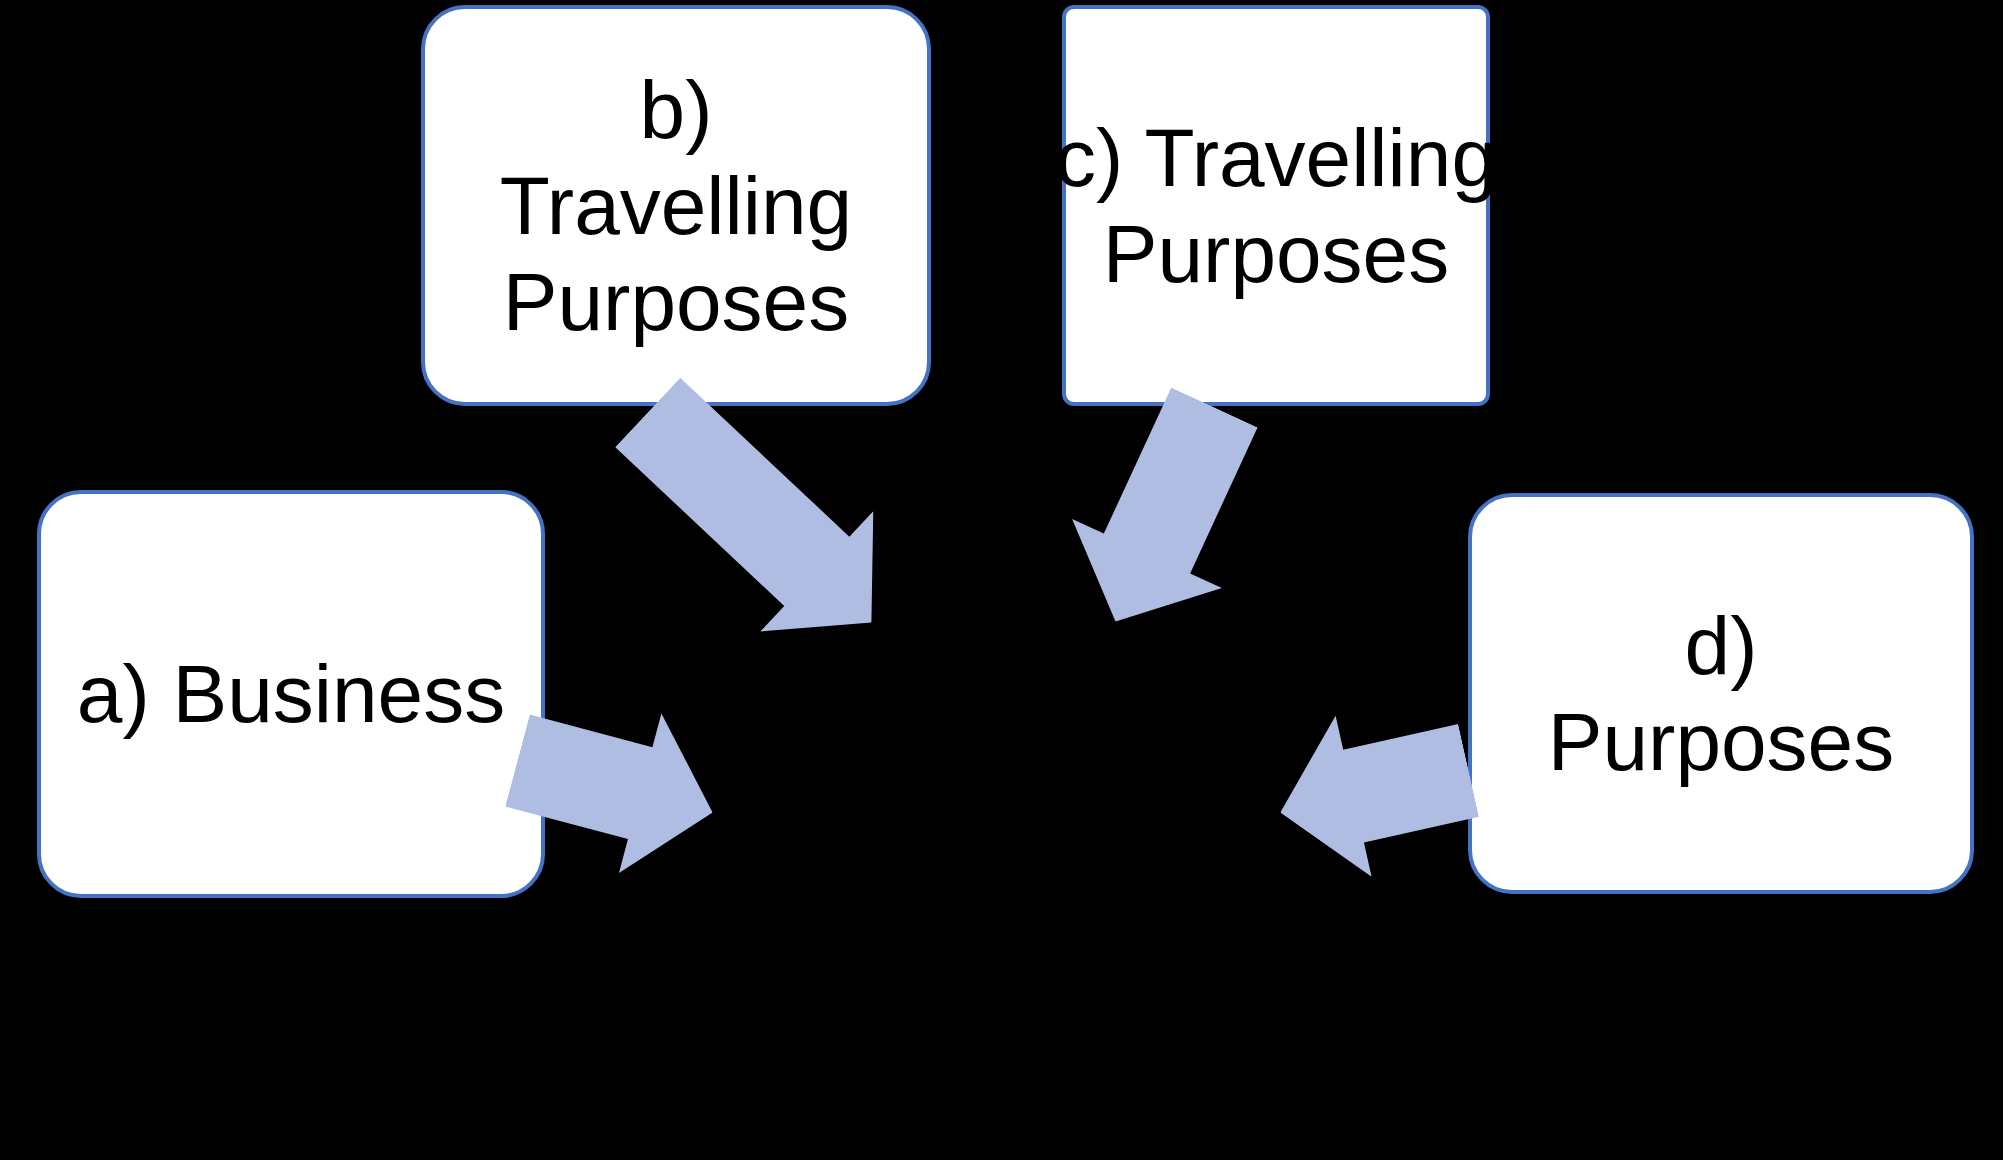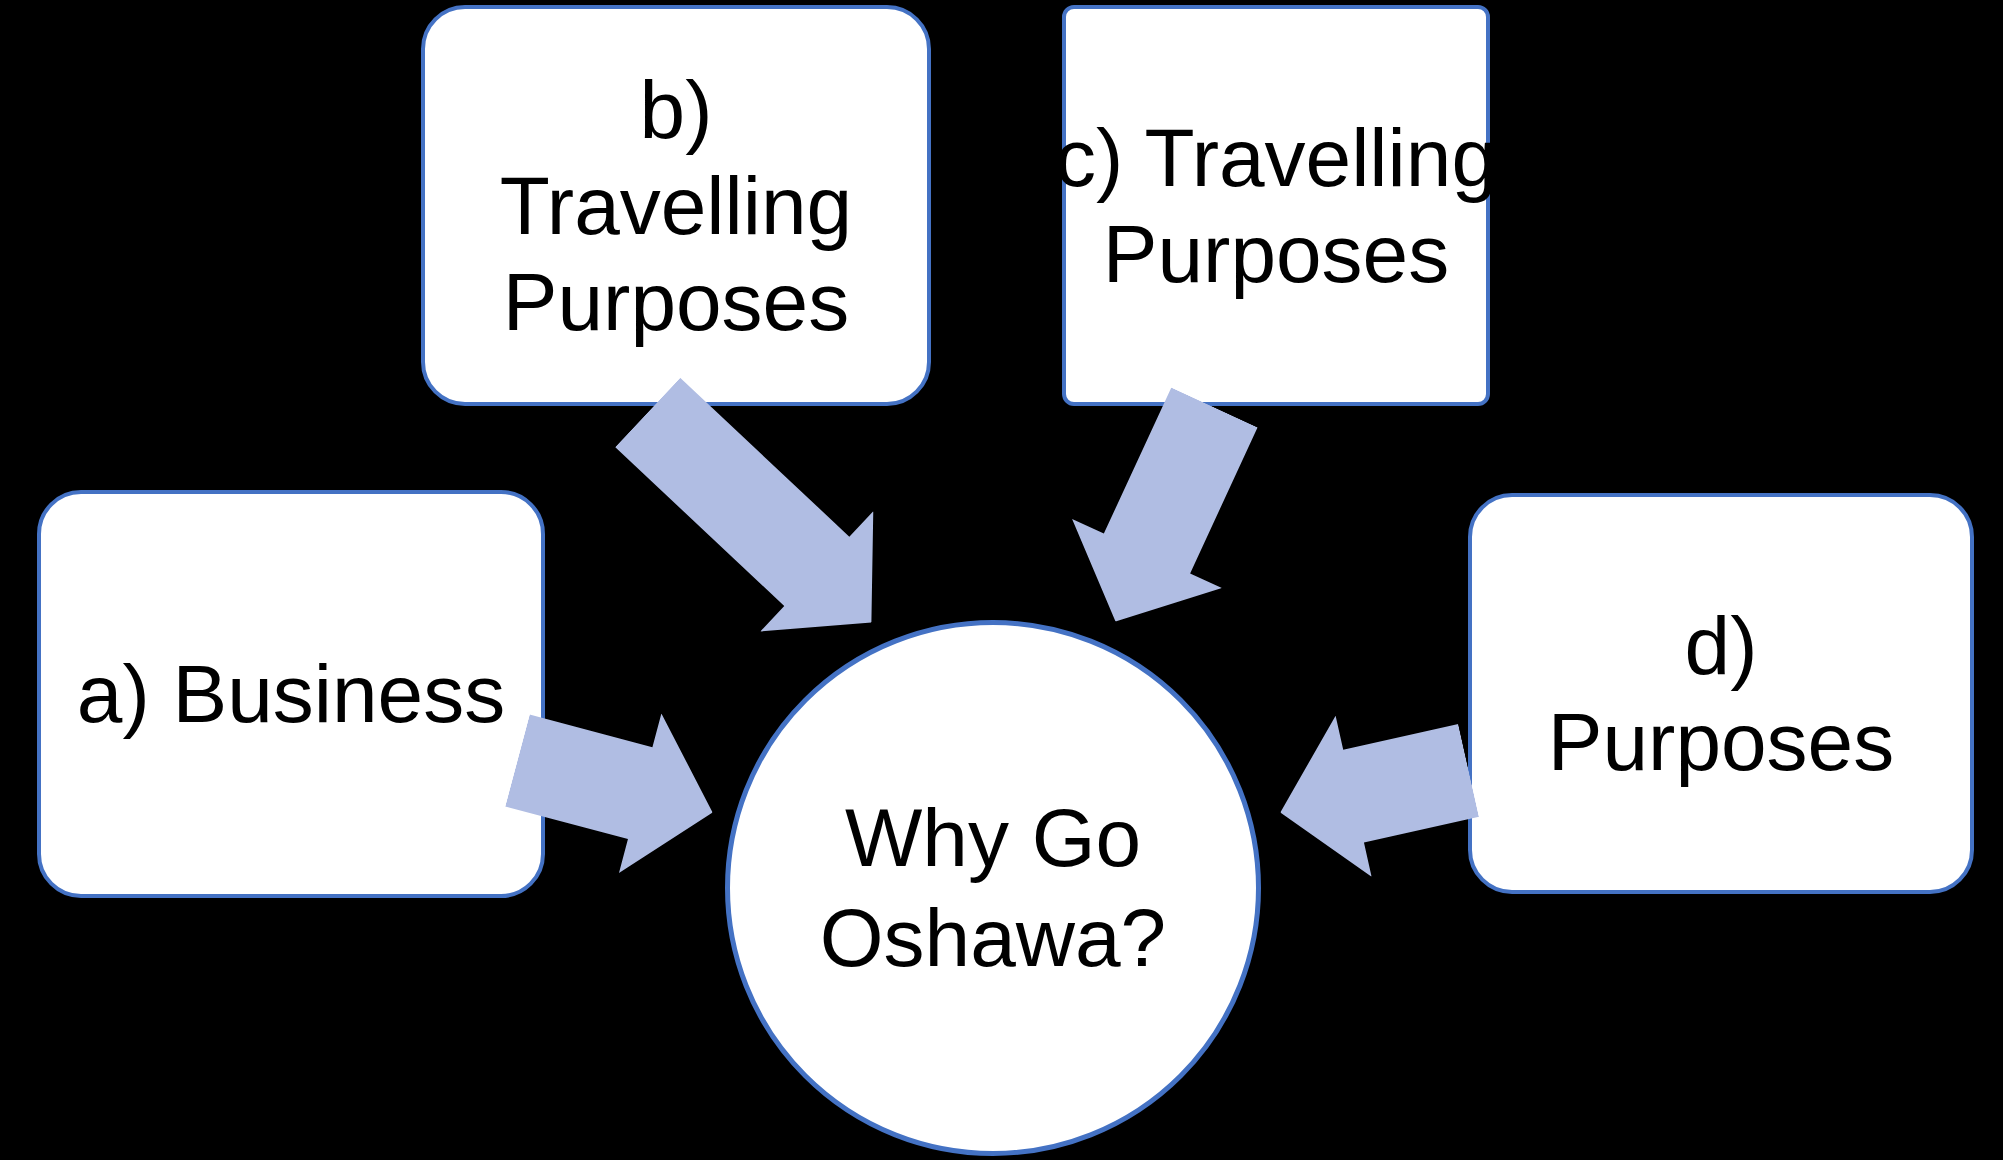--- a/index.html
+++ b/index.html
@@ -94,18 +94,14 @@
   <div class="node box box-d">
     <span class="line">d)</span>
     <span class="line">Purposes</span>
   </div>
 
   <div class="arrow arrow-a"></div>
   <div class="arrow arrow-b"></div>
   <div class="arrow arrow-c"></div>
   <div class="arrow arrow-d"></div>
 
-  <div class="node circle circle-center">
-    <span class="line">Why Go</span>
-    <span class="line">Oshawa?</span>
-  </div>
 
 </div>
 
 </body></html>

